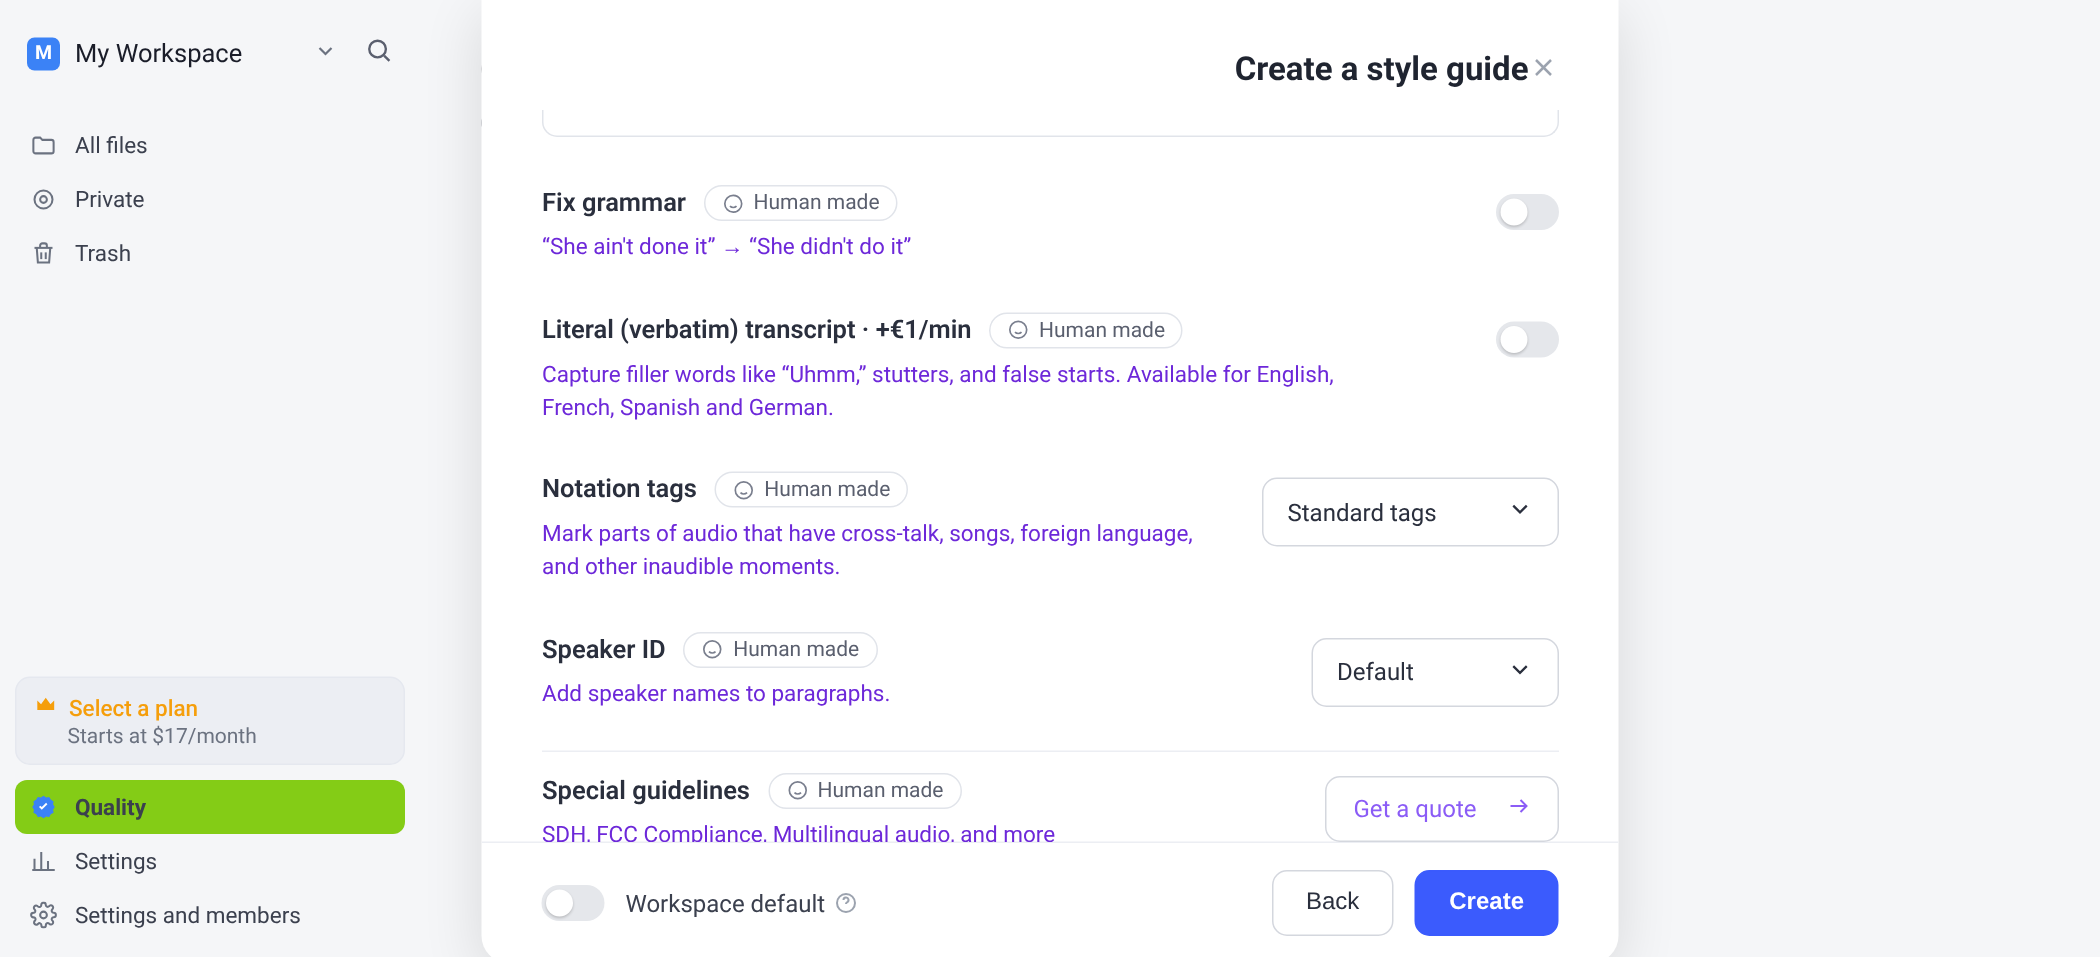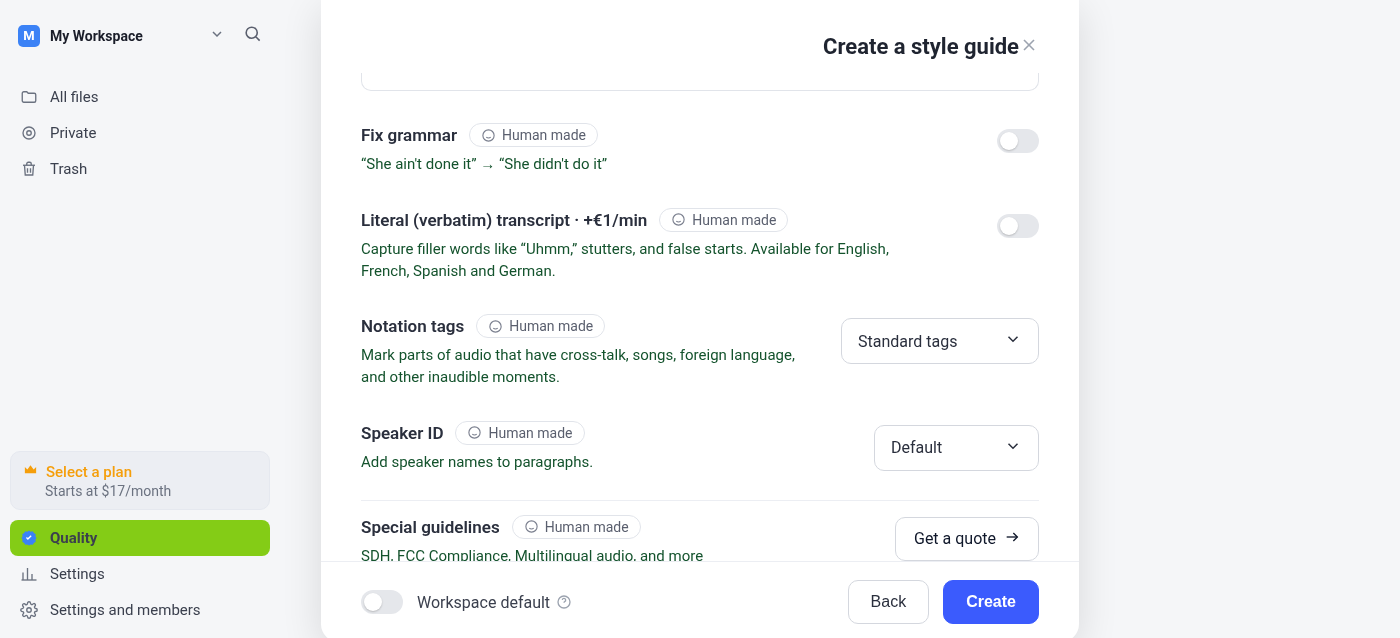--- a/index.html
+++ b/index.html
@@ -29,21 +29,21 @@
       margin-bottom: 18px;
     }
     .ws-logo {
       width: 22px; height: 22px;
       background: #3b82f6;
       color: #fff;
       border-radius: 5px;
       display: flex; align-items: center; justify-content: center;
       font-weight: 700; font-size: 13px;
     }
-    .ws-title { font-weight: 700; font-size: 14px; flex: 1; }
+    .ws-title { font-weight: 400; font-size: 17px; flex: 1; }
     .ws-chevron { color: #6b7280; }
     .ws-search { color: #5a5f6e; }
     .nav-group { margin-top: 8px; }
     .nav-item {
       display: flex; align-items: center; gap: 12px;
       padding: 9px 10px;
       color: #3b404e;
       border-radius: 8px;
       font-size: 15px;
     }
@@ -116,21 +116,21 @@
     .setting-left { flex: 1; }
     .setting-title-row { display: flex; align-items: center; gap: 12px; flex-wrap: wrap; }
     .setting-title { font-size: 17px; font-weight: 600; color: #2a2f3d; }
     .badge {
       display: inline-flex; align-items: center; gap: 6px;
       border: 1px solid #e1e4ea; border-radius: 999px;
       padding: 3px 11px;
       font-size: 14px; color: #5a5f6e;
     }
     .smiley { width: 15px; height: 15px; color: #7a7f8e; display: inline-flex; }
-    .setting-desc { color: #14532d; font-size: 15px; margin-top: 7px; line-height: 1.45; max-width: 560px; }
+    .setting-desc { color: #6d28d9; font-size: 15px; margin-top: 7px; line-height: 1.45; max-width: 560px; }
 
     .toggle {
       width: 42px; height: 24px; background: #e5e7eb; border-radius: 999px;
       position: relative; flex-shrink: 0; margin-top: 6px;
     }
     .toggle::after {
       content: ""; position: absolute; top: 3px; left: 3px;
       width: 18px; height: 18px; background: #fff; border-radius: 50%;
       box-shadow: 0 1px 2px rgba(0,0,0,0.2);
     }
@@ -141,23 +141,23 @@
       display: flex; align-items: center; justify-content: space-between;
       gap: 24px;
       font-size: 16px; color: #2a2f3d;
       background: #fff;
       margin-top: 4px;
     }
     .select-btn.narrow { min-width: 165px; }
     .quote-btn {
       border: 1px solid #d4d7de; border-radius: 10px;
       padding: 11px 18px;
-      font-size: 16px; color: #0f172a;
+      font-size: 16px; color: #8b5cf6;
       background: #fff;
-      display: flex; align-items: center; gap: 8px;
+      display: flex; align-items: center; gap: 20px;
       margin-top: 2px;
       margin-left: 12px;
     }
     .divider { border-top: 1px solid #eceef3; margin: 8px 0 0; }
 
     .modal-footer {
       border-top: 1px solid #eceef3;
       padding: 18px 40px;
       display: flex; align-items: center; justify-content: space-between;
       gap: 16px;

